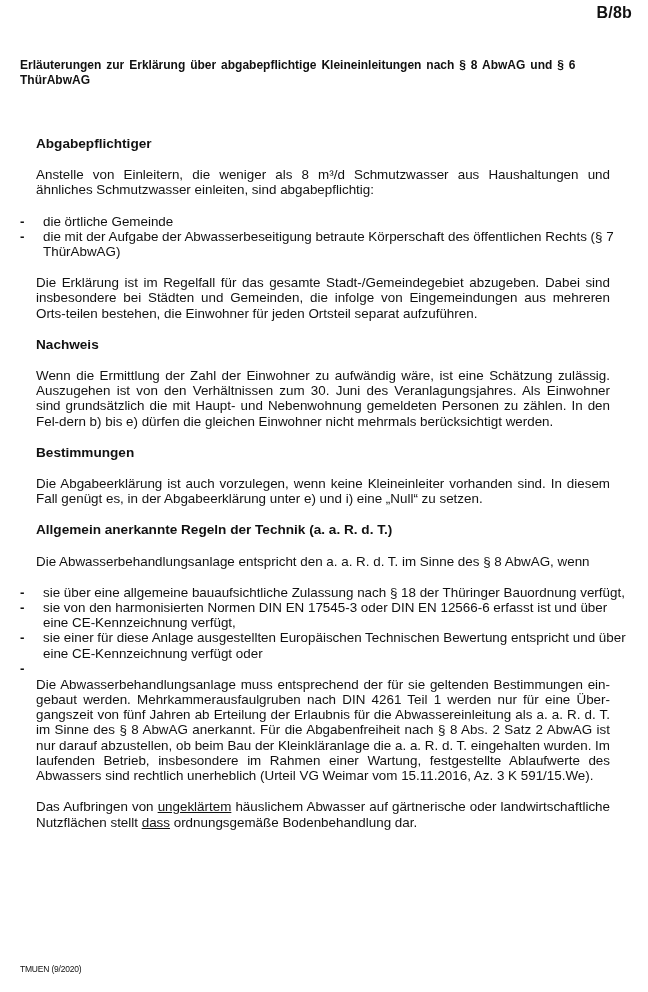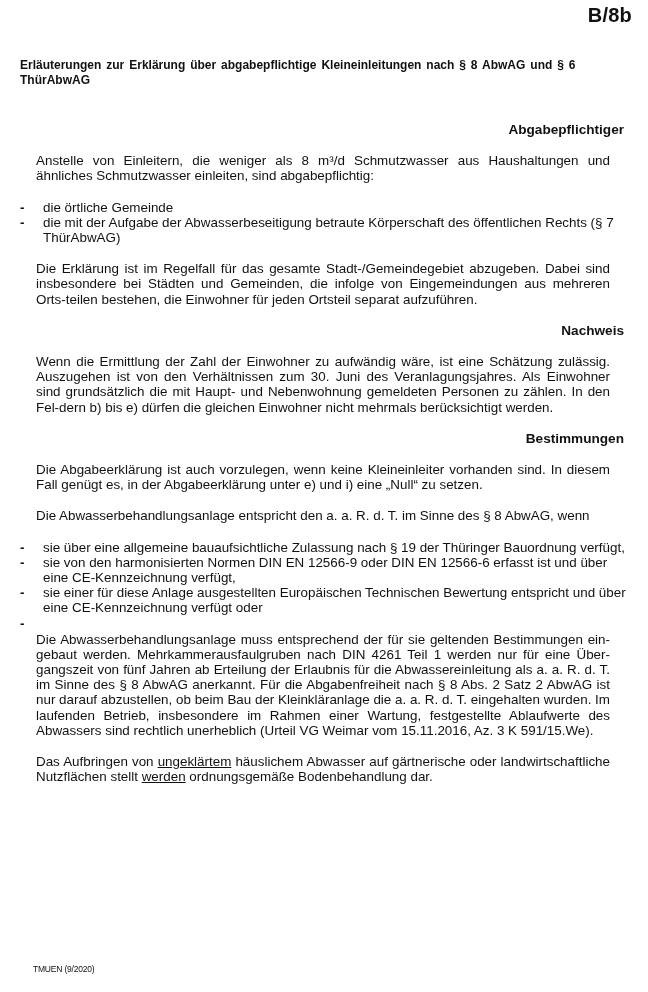--- a/index.html
+++ b/index.html
@@ -2,44 +2,44 @@
 <html><head>
 <meta charset="utf-8">
 <style>
   html, body { margin: 0; padding: 0; background: #ffffff; }
   body {
     width: 648px; height: 992px; position: relative; overflow: hidden;
     font-family: "Liberation Sans", sans-serif; color: #111111;
   }
   .page-code {
     position: absolute; top: 4px; right: 16px;
-    font-weight: bold; font-size: 20px; letter-spacing: 0.2px;
+    font-weight: bold; font-size: 16px; letter-spacing: 0.2px;
   }
   .doc-title {
     position: absolute; left: 20px; top: 58px; width: 610px;
     font-weight: bold; font-size: 12px; line-height: 15px;
     word-spacing: 1.6px;
   }
   .content {
     position: absolute; left: 20px; top: 120px; width: 606px;
     font-size: 13.4px; line-height: 15.2px;
   }
   .section { margin-bottom: 15px; }
   .section h2 {
-    margin: 2px; font-size: 13.6px; font-weight: bold; line-height: 15.2px; text-align: right;
+    margin: 16px; font-size: 13.6px; font-weight: bold; line-height: 15.2px;
   }
   .section p { margin: 16px; text-align: justify; }
   ul.dash { margin: 0; padding: 0; list-style: none; }
   ul.dash li { position: relative; padding-left: 23px; text-align: left; }
   ul.dash li .bullet {
     position: absolute; left: 0; top: 0; font-weight: bold;
   }
   .u { text-decoration: underline; }
   .footer {
-    position: absolute; left: 33px; top: 964px; font-size: 8.5px; letter-spacing: -0.2px;
+    position: absolute; left: 20px; top: 964px; font-size: 8.5px; letter-spacing: -0.2px;
   }
 </style>
 </head>
 <body>
 
 <div class="page-code">B/8b</div>
 
 <div class="doc-title">Erläuterungen zur Erklärung über abgabepflichtige Kleineinleitungen nach § 8 AbwAG und § 6 ThürAbwAG</div>
 
 <div class="content">
@@ -64,40 +64,41 @@
     <h2>Nachweis</h2>
     <p>Wenn die Ermittlung der Zahl der Einwohner zu aufwändig wäre, ist eine Schätzung zulässig. Auszugehen ist von den Verhältnissen zum 30. Juni des Veranlagungsjahres. Als Einwohner sind grundsätzlich die mit Haupt- und Nebenwohnung gemeldeten Personen zu zählen. In den Fel-dern b) bis e) dürfen die gleichen Einwohner nicht mehrmals berücksichtigt werden.</p>
   </div>
 
   <div class="section">
     <h2>Bestimmungen</h2>
     <p>Die Abgabeerklärung ist auch vorzulegen, wenn keine Kleineinleiter vorhanden sind. In diesem Fall genügt es, in der Abgabeerklärung unter e) und i) eine „Null“ zu setzen.</p>
   </div>
 
   <div class="section">
+    <h2>Allgemein anerkannte Regeln der Technik (a. a. R. d. T.)</h2>
     <p>Die Abwasserbehandlungsanlage entspricht den a. a. R. d. T. im Sinne des § 8 AbwAG, wenn</p>
     <ul class="dash">
       <li>
         <span class="bullet">-</span>
-        <span>sie über eine allgemeine bauaufsichtliche Zulassung nach § 19 der Thüringer Bauordnung verfügt,</span>
+        <span>sie über eine allgemeine bauaufsichtliche Zulassung nach § 18 der Thüringer Bauordnung verfügt,</span>
       </li>
       <li>
         <span class="bullet">-</span>
-        <span>sie von den harmonisierten Normen DIN EN 12566-9 oder DIN EN 12566-6 erfasst ist und über eine CE-Kennzeichnung verfügt,</span>
+        <span>sie von den harmonisierten Normen DIN EN 17545-3 oder DIN EN 12566-6 erfasst ist und über eine CE-Kennzeichnung verfügt,</span>
       </li>
       <li>
         <span class="bullet">-</span>
         <span>sie einer für diese Anlage ausgestellten Europäischen Technischen Bewertung entspricht und über eine CE-Kennzeichnung verfügt oder</span>
       </li>
       <li>
         <span class="bullet">-</span>
       </li>
     </ul>
     <p>Die Abwasserbehandlungsanlage muss entsprechend der für sie geltenden Bestimmungen ein-gebaut werden. Mehrkammerausfaulgruben nach DIN 4261 Teil 1 werden nur für eine Über-gangszeit von fünf Jahren ab Erteilung der Erlaubnis für die Abwassereinleitung als a. a. R. d. T. im Sinne des § 8 AbwAG anerkannt. Für die Abgabenfreiheit nach § 8 Abs. 2 Satz 2 AbwAG ist nur darauf abzustellen, ob beim Bau der Kleinkläranlage die a. a. R. d. T. eingehalten wurden. Im laufenden Betrieb, insbesondere im Rahmen einer Wartung, festgestellte Ablaufwerte des Abwassers sind rechtlich unerheblich (Urteil VG Weimar vom 15.11.2016, Az. 3 K 591/15.We).</p>
   </div>
 
   <div class="section">
-    <p><span>Das Aufbringen von </span><span class="u">ungeklärtem</span><span> häuslichem Abwasser auf gärtnerische oder landwirtschaftliche Nutzflächen stellt </span><span class="u">werden</span><span> ordnungsgemäße Bodenbehandlung dar.</span></p>
+    <p><span>Das Aufbringen von </span><span class="u">ungeklärtem</span><span> häuslichem Abwasser auf gärtnerische oder landwirtschaftliche Nutzflächen stellt </span><span class="u">dass</span><span> ordnungsgemäße Bodenbehandlung dar.</span></p>
   </div>
 
 </div>
 
 <div class="footer">TMUEN (9/2020)</div>
 
 </body></html>

